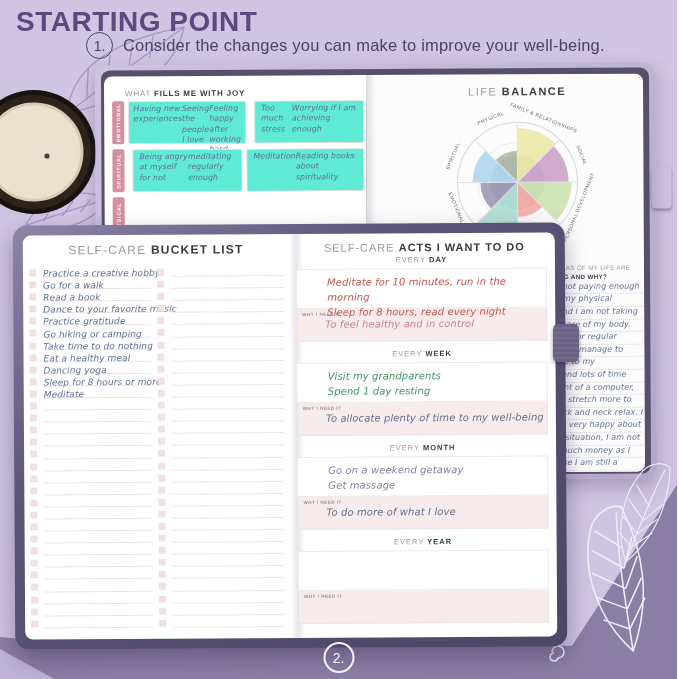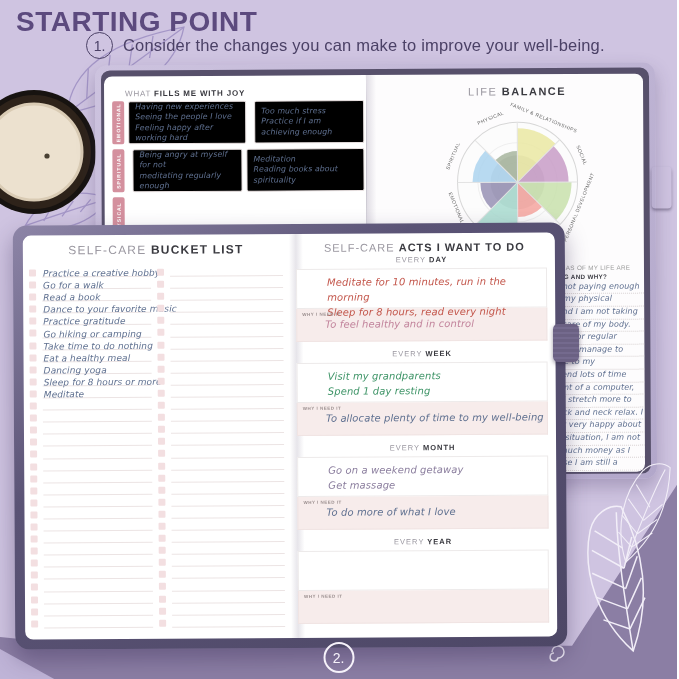--- a/index.html
+++ b/index.html
@@ -46,22 +46,22 @@
   .col-header{position:absolute;top:24px;font-size:8px;letter-spacing:.8px;color:#9a97a0;
     text-align:center;white-space:nowrap;}
   .col-header b{color:#3a3a40;}
   .ch1{left:30px;width:118px;} .ch2{left:156px;width:112px;margin-top:19px;}
   #joy-rows{position:absolute;left:17px;top:36px;width:252px;}
   .jt-row{display:flex;height:43px;margin-bottom:5px;}
   .jt-tab{width:12px;border-radius:2px;background:#d4909e;display:flex;align-items:center;
     justify-content:center;}
   .jt-tab span{writing-mode:vertical-rl;transform:rotate(180deg);font-size:5px;
     letter-spacing:1px;color:#fff;font-weight:bold;}
-  .jt-cell{border:1px solid #eae2e2;border-radius:2px;background:#000000;
-    display:flex;flex-direction:column;justify-content:center;padding:2px 6px;}
+  .jt-cell{border:1px solid #eae2e2;border-radius:2px;background:#5eead4;
+    display:flex;justify-content:center;padding:2px 6px;}
   .jt-cell.c1{width:104px;margin-left:4px;}
   .jt-cell.c2{flex:1;margin-left:8px;}
   .jt-cell div{font-size:7.8px;line-height:1.32;}
   .hw{font-family:"DejaVu Sans",sans-serif;font-style:italic;color:#5f7090;letter-spacing:.1px;}
   
   .lb-header{position:absolute;left:300px;top:22px;width:244px;text-align:center;
     font-size:11px;letter-spacing:1.5px;color:#9a97a0;white-space:nowrap;}
   .lb-header b{color:#3a3a40;}
   #wheel-svg{position:absolute;left:341px;top:38px;overflow:visible;}
   
@@ -158,21 +158,21 @@
           <div class="jt-tab">
             <span>EMOTIONAL</span>
           </div>
           <div class="jt-cell c1">
             <div class="hw">Having new experiences</div>
             <div class="hw">Seeing the people I love</div>
             <div class="hw">Feeling happy after working hard</div>
           </div>
           <div class="jt-cell c2">
             <div class="hw">Too much stress</div>
-            <div class="hw">Practice if I am achieving enough</div>
+            <div class="hw">Worrying if I am achieving enough</div>
           </div>
         </div>
         <div class="jt-row">
           <div class="jt-tab">
             <span>SPIRITUAL</span>
           </div>
           <div class="jt-cell c2">
             <div class="hw">Being angry at myself for not</div>
             <div class="hw">meditating regularly enough</div>
           </div>

